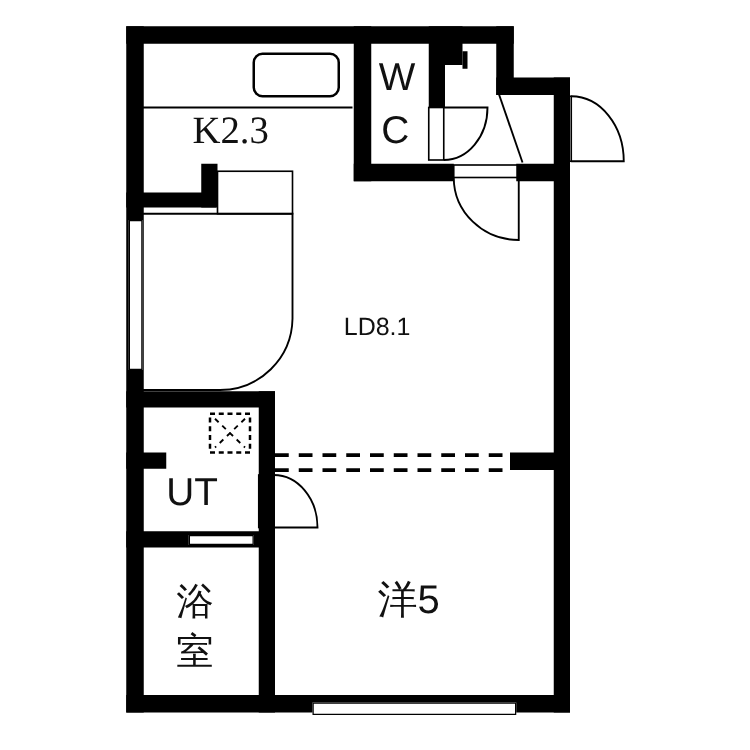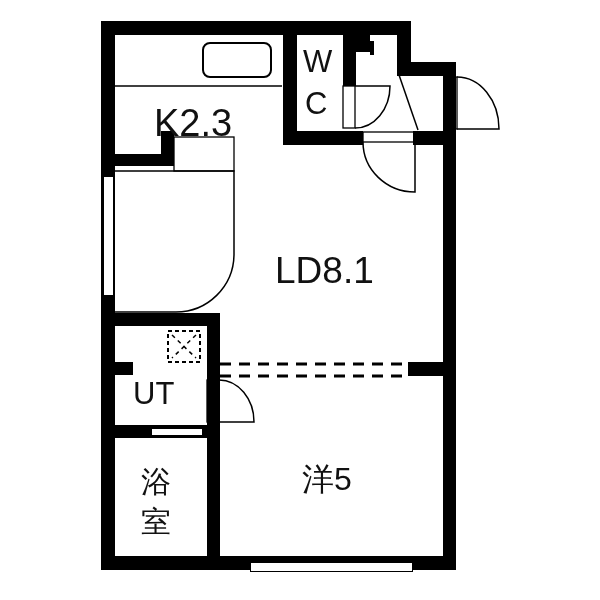--- a/index.html
+++ b/index.html
@@ -65,20 +65,20 @@
 
 <div class="w" style="left:101px;top:313px;width:119px;height:13px;"></div>
 <div class="w" style="left:207px;top:313px;width:13px;height:257px;"></div>
 <div class="w" style="left:101px;top:362px;width:32px;height:13px;"></div>
 <div class="w" style="left:101px;top:425px;width:119px;height:13px;"></div>
 <div class="win" style="left:151px;top:428px;width:52px;height:8px;"></div>
 <div class="w" style="left:408px;top:362px;width:40px;height:14px;"></div>
 
 <div class="win" style="left:250px;top:562px;width:163px;height:10px;"></div>
 
-<div class="lbl" style="left:154px;top:104px;font-size:38px;">K2.3</div>
+<div class="lbl" style="left:154px;top:88px;font-size:31px;font-family:Liberation Serif, serif;">K2.3</div>
 <div class="lbl" style="left:303px;top:46px;font-size:31px;">W</div>
 <div class="lbl" style="left:305px;top:88px;font-size:31px;">C</div>
-<div class="lbl" style="left:275px;top:252px;font-size:37px;">LD8.1</div>
+<div class="lbl" style="left:275px;top:252px;font-size:20px;">LD8.1</div>
 <div class="lbl" style="left:133px;top:378px;font-size:31px;">UT</div>
 <div class="lbl" style="left:141px;top:467px;font-size:30px;">浴</div>
 <div class="lbl" style="left:141px;top:507px;font-size:30px;">室</div>
 <div class="lbl" style="left:302px;top:463px;font-size:32px;">洋5</div>
 
 </body></html>

